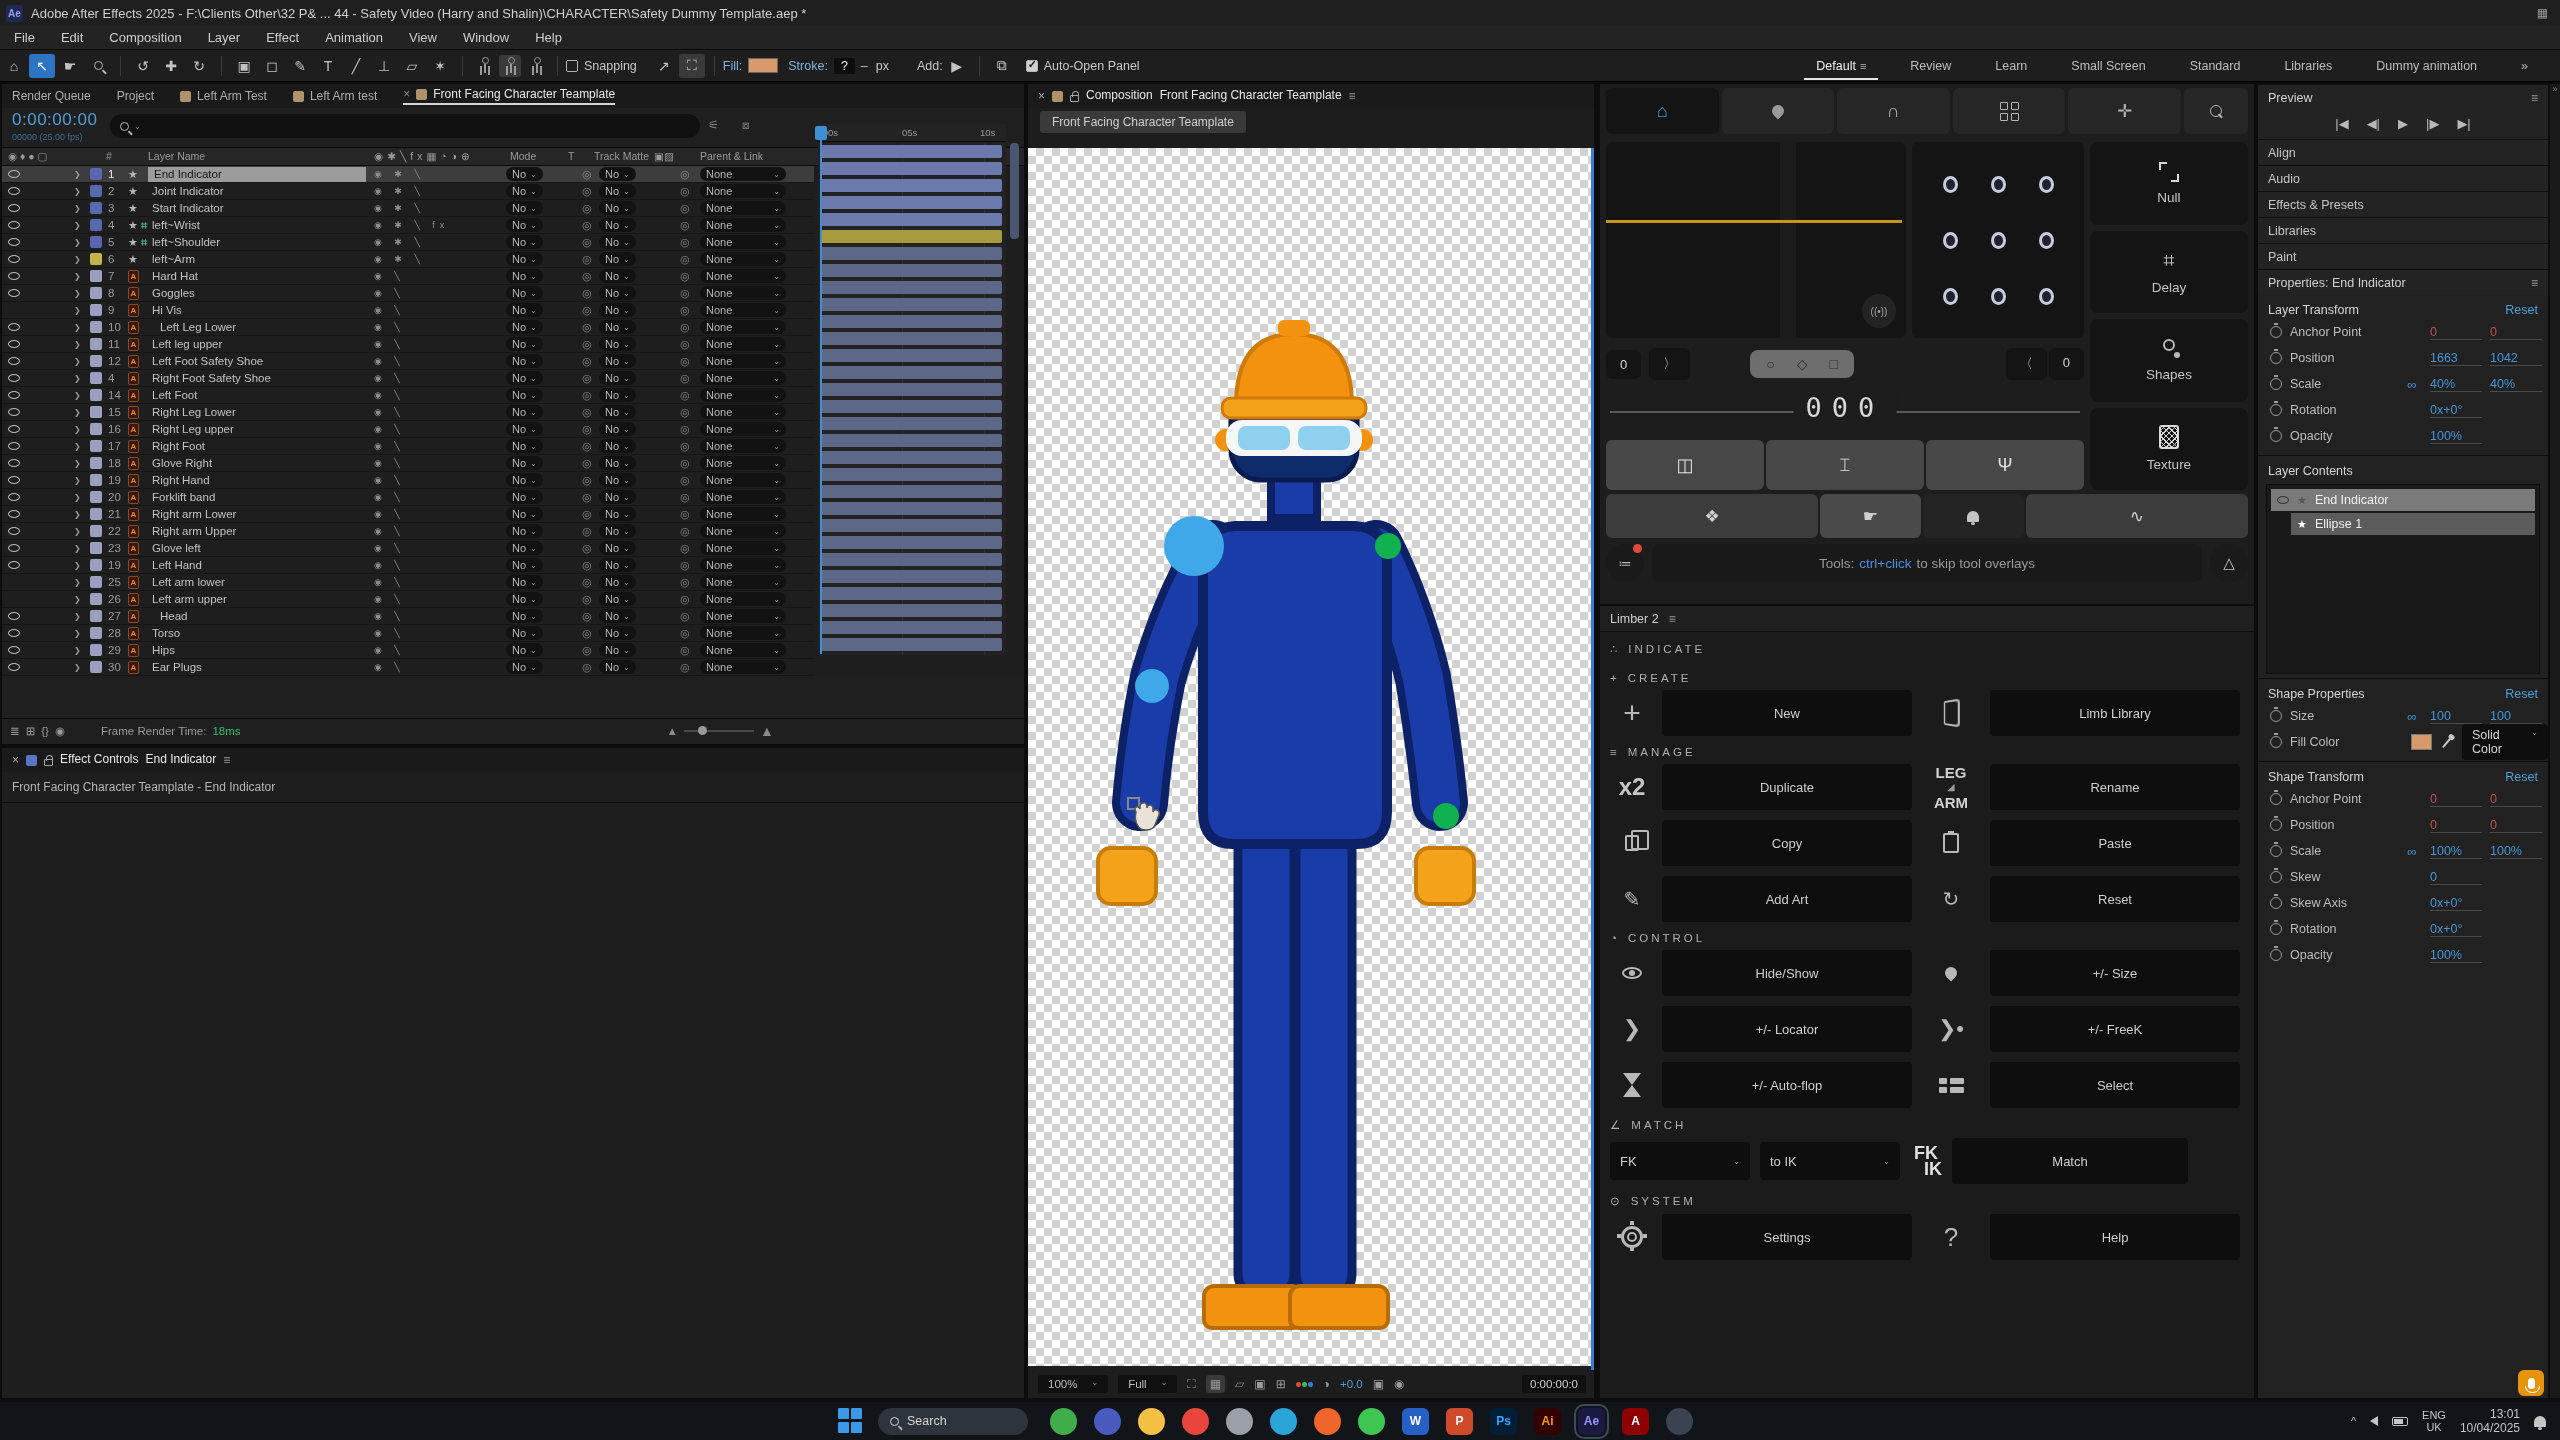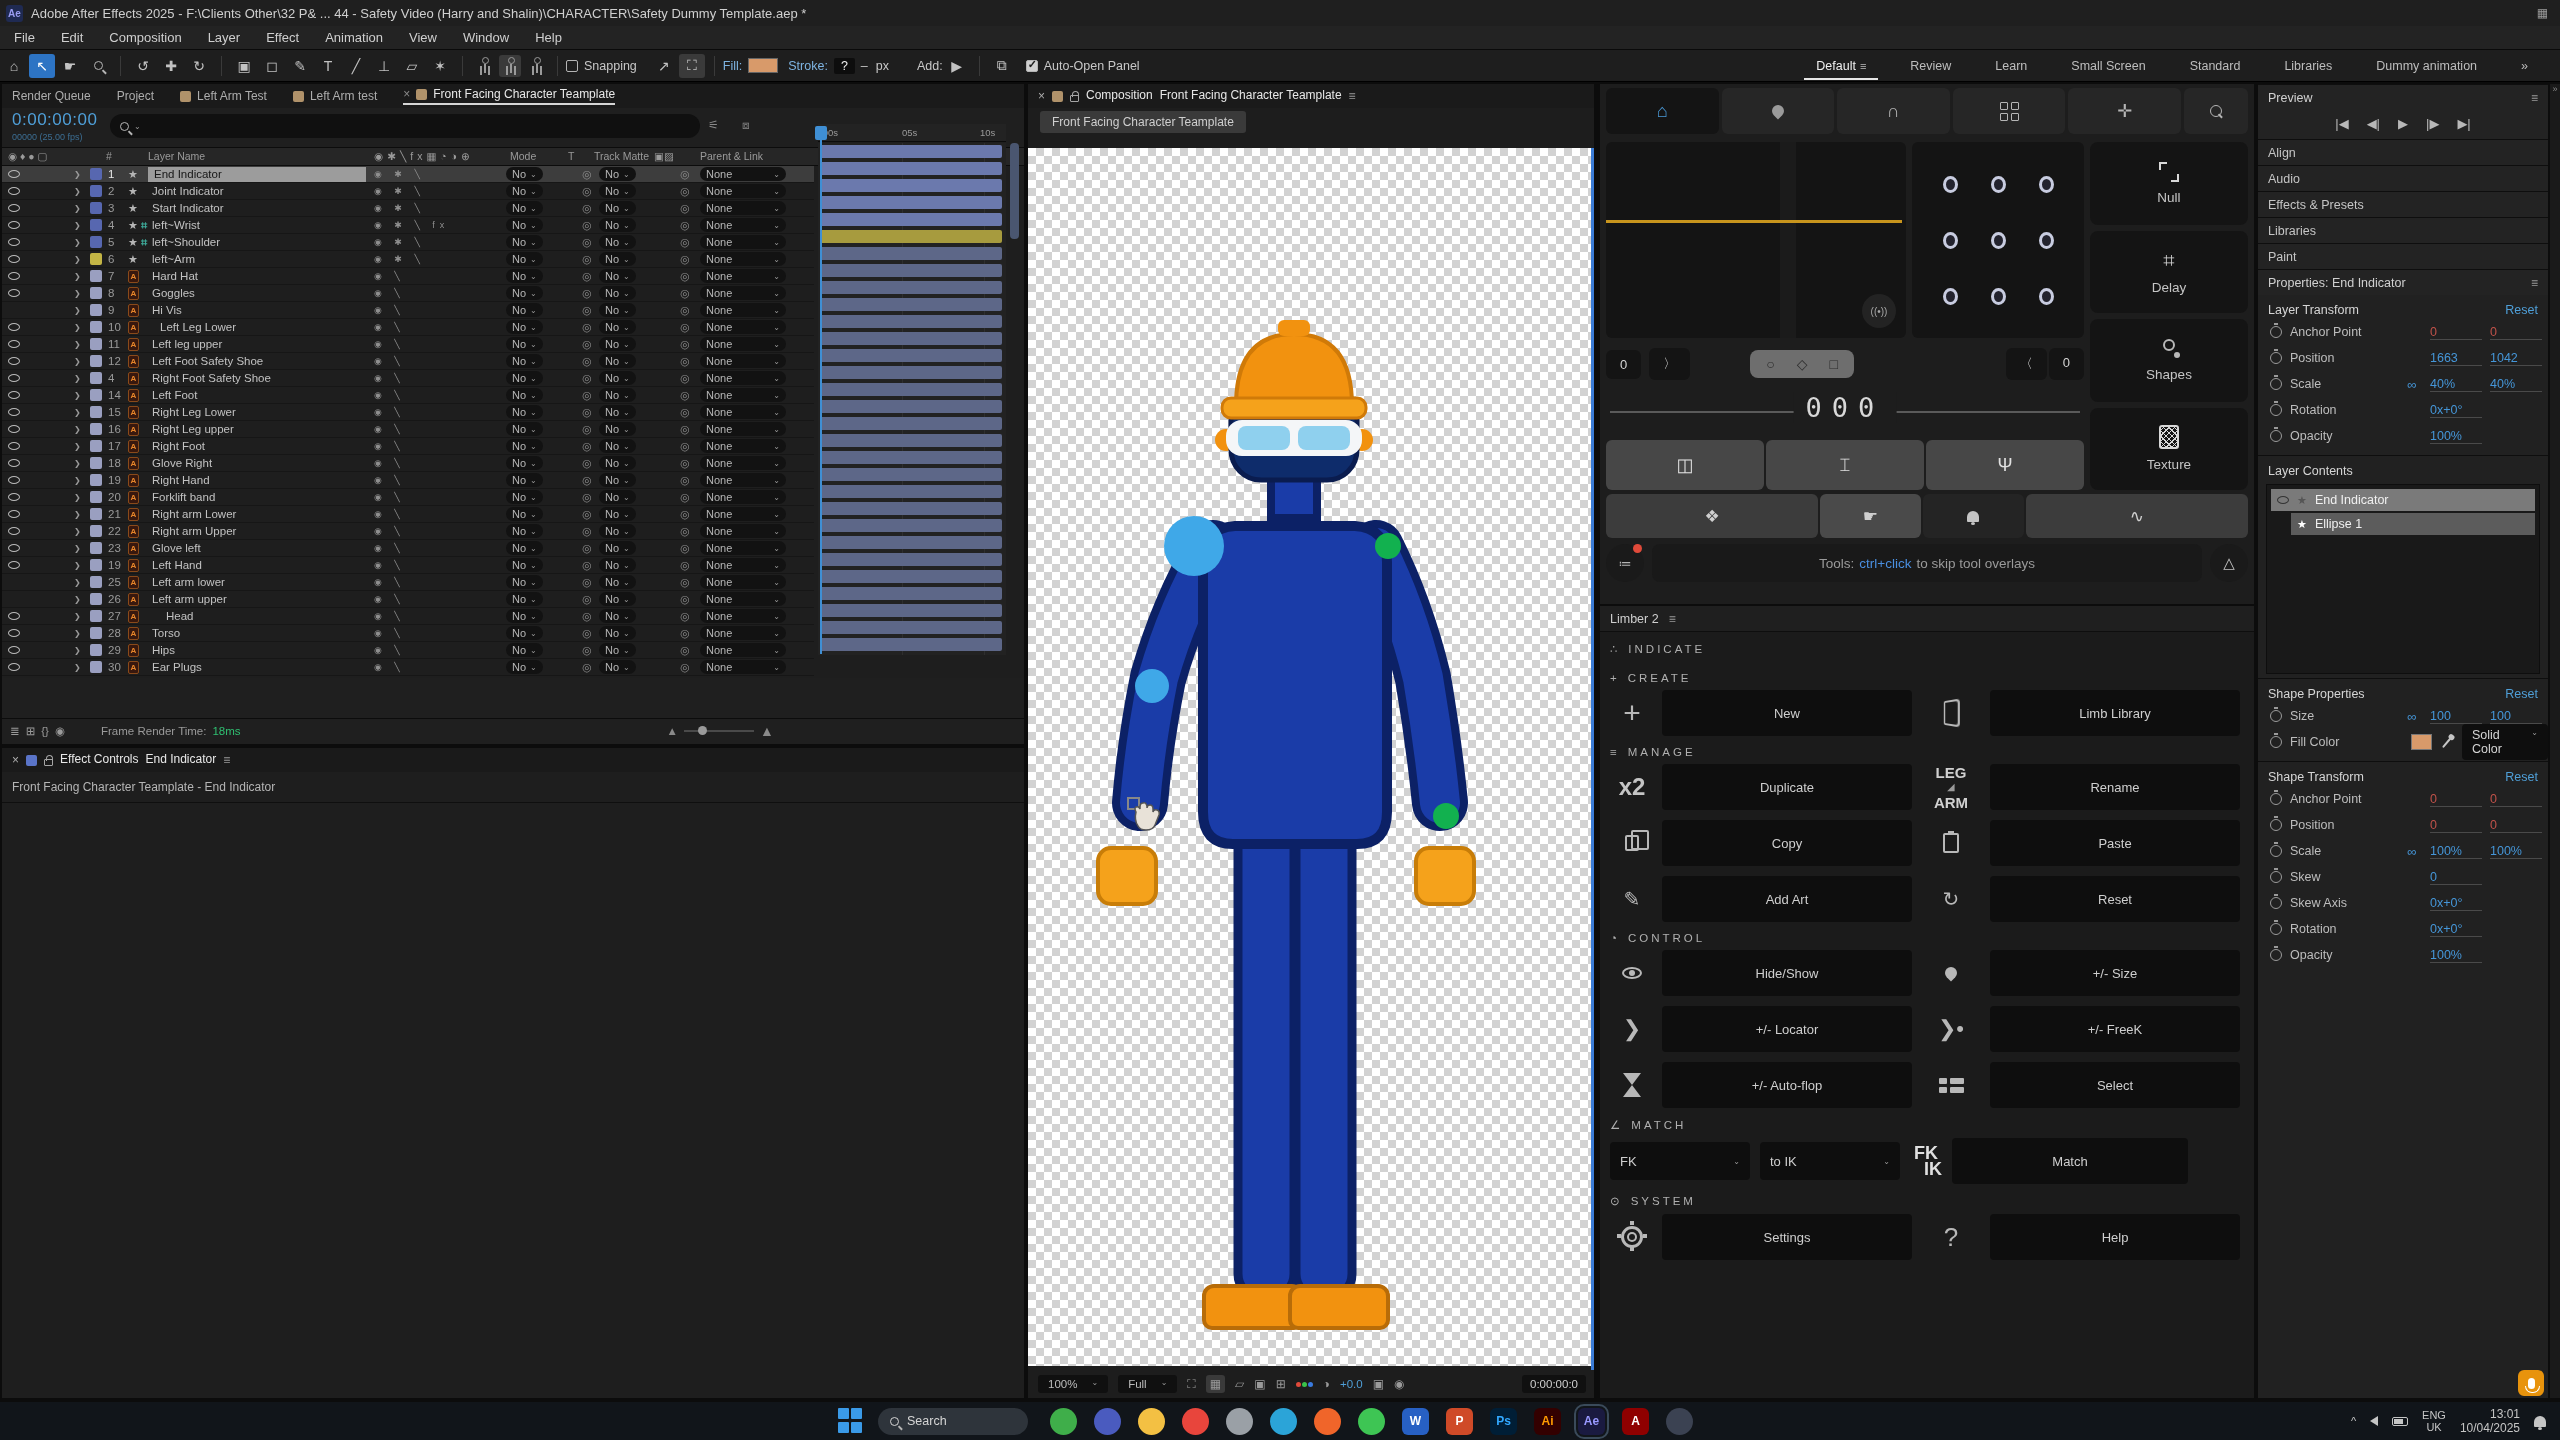--- a/index.html
+++ b/index.html
@@ -1572,21 +1572,21 @@
           </span>
           <span class="cell" style="left: 88px;">
             <i class="lbl-sw" style="background: rgb(154, 159, 192);"></i>
           </span>
           <span class="cell" style="left: 106px;">
             <span style="color: rgb(154, 154, 154);">27</span>
           </span>
           <span class="cell" style="left: 126px;">
             <span class="ai-badge">A</span>
           </span>
-          <span class="cell" style="left: 164px;">
+          <span class="cell" style="left: 158px;">
             <span>Head</span>
           </span>
           <span class="cell" style="left: 372px;">
             <span class="sw-ico" style="letter-spacing: 5px;">◉    ╲</span>
           </span>
           <span class="cell" style="left: 504px;">
             <span class="pill">
               <span>No</span>
               <span class="carat">⌄</span>
             </span>

